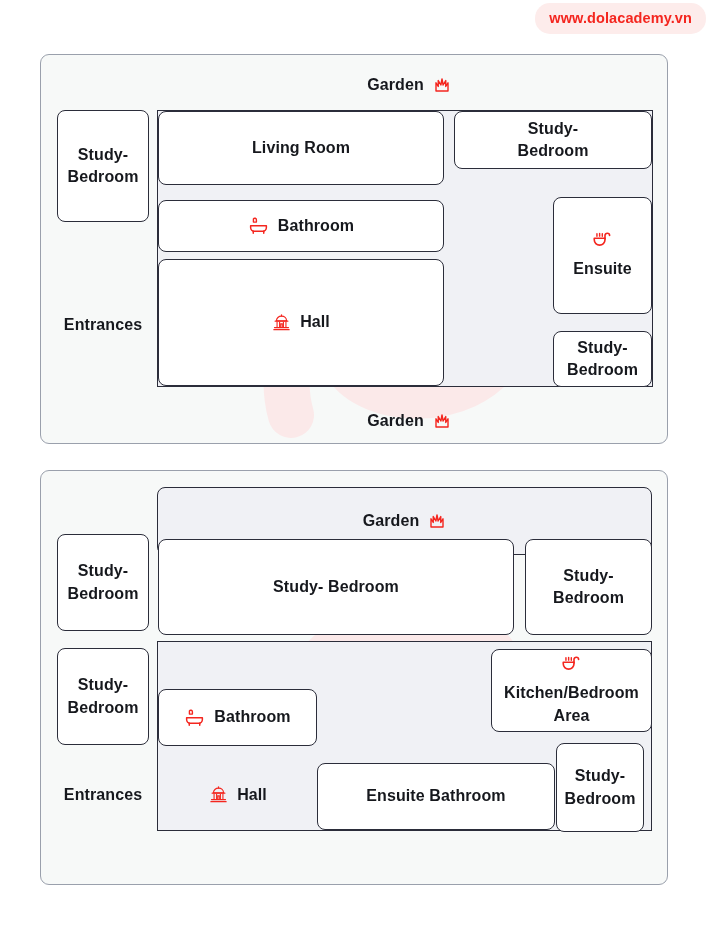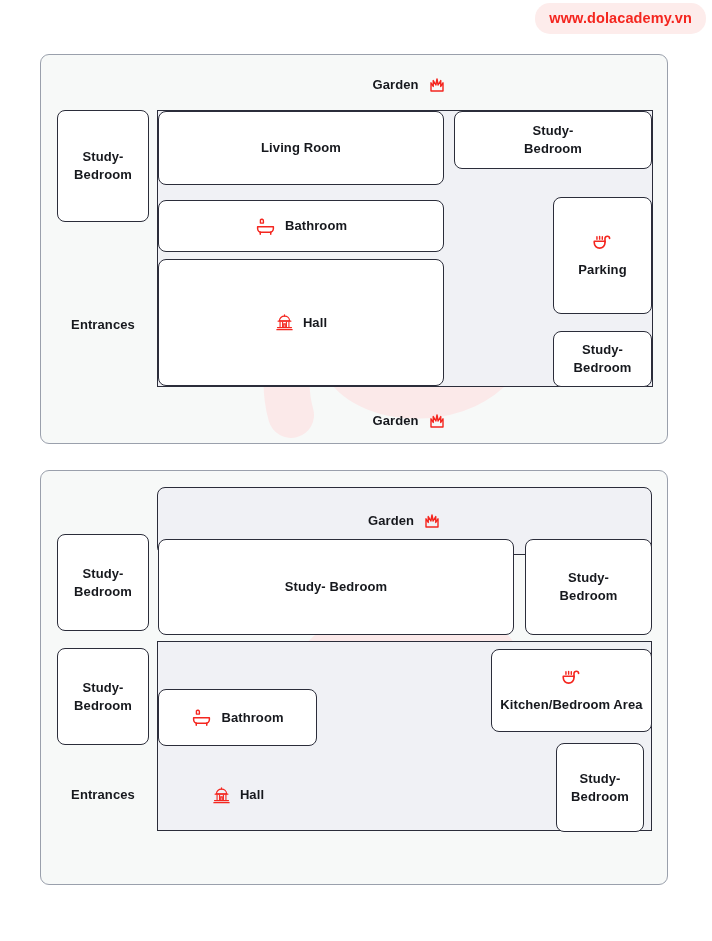--- a/index.html
+++ b/index.html
@@ -69,21 +69,21 @@
     border-radius: 8px;
     box-sizing: border-box;
     display: flex;
     align-items: center;
     justify-content: center;
     text-align: center;
   }
   .room .label,
   .zone .label,
   .plain .label {
-    font-size: 13px;
+    font-size: 16px;
     font-weight: bold;
     color: #16181d;
     line-height: 1.38;
     letter-spacing: 0.1px;
   }
 
   
   .zone {
     background: #f0f1f5;
     border: 1.3px solid #2b2d3a;
@@ -189,21 +189,21 @@
     </span>
   </div>
 
   <div class="abs room z10" style="left:512px; top:142px; width:99px; height:117px;">
     <span class="stack">
       <svg class="ic" width="23" height="23" viewBox="0 0 24 24">
         <path d="M6.2 6.6 v-2.6 M9 6.4 v-2.9 M11.8 6.6 v-2.6" stroke="#f4261f" stroke-width="1.5" stroke-linecap="round"></path>
         <path d="M3.4 8.6 h11.2 v1.6 a5.6 5.6 0 0 1 -11.2 0 z" fill="none" stroke="#f4261f" stroke-width="1.7" stroke-linejoin="round"></path>
         <path d="M14.6 9.2 v-3.4 a2.4 2.4 0 0 1 2.4 -2.4 a2.4 2.4 0 0 1 2.4 2.4" fill="none" stroke="#f4261f" stroke-width="1.7" stroke-linecap="round"></path>
       </svg>
-      <span class="label">Parking</span>
+      <span class="label">Ensuite</span>
     </span>
   </div>
 
   <div class="abs room z20" style="left:512px; top:276px; width:99px; height:56px;">
     <span class="label" style="white-space:pre-line;">Study-
 Bedroom</span>
   </div>
 
   <div class="abs plain" style="left:288px; top:352px; width:160px; height:28px;">
     <span class="inline-row">
@@ -284,19 +284,22 @@
         <path d="M5.6 10 C 5.6 6.4, 8.4 4, 12 4 C 15.6 4, 18.4 6.4, 18.4 10 Z" fill="none" stroke="#f4261f" stroke-width="1.5" stroke-linejoin="round"></path>
         <path d="M4 10.4 h16" stroke="#f4261f" stroke-width="1.6" stroke-linecap="round"></path>
         <path d="M6.4 11 v7 M9.6 11 v7 M14.4 11 v7 M17.6 11 v7" stroke="#f4261f" stroke-width="1.4"></path>
         <path d="M11 18 v-4.2 h2 v4.2" fill="none" stroke="#f4261f" stroke-width="1.4"></path>
         <path d="M3.2 18.4 h17.6 M2.4 21 h19.2" stroke="#f4261f" stroke-width="1.6" stroke-linecap="round"></path>
       </svg>
       <span class="label">Hall</span>
     </span>
   </div>
 
+  <div class="abs room z10" style="left:276px; top:292px; width:238px; height:67px;">
+    <span class="label">Ensuite Bathroom</span>
+  </div>
 
   <div class="abs room z20" style="left:515px; top:272px; width:88px; height:89px;">
     <span class="label" style="white-space:pre-line;">Study-
 Bedroom</span>
   </div>
 
 </div>
 
 </body></html>

